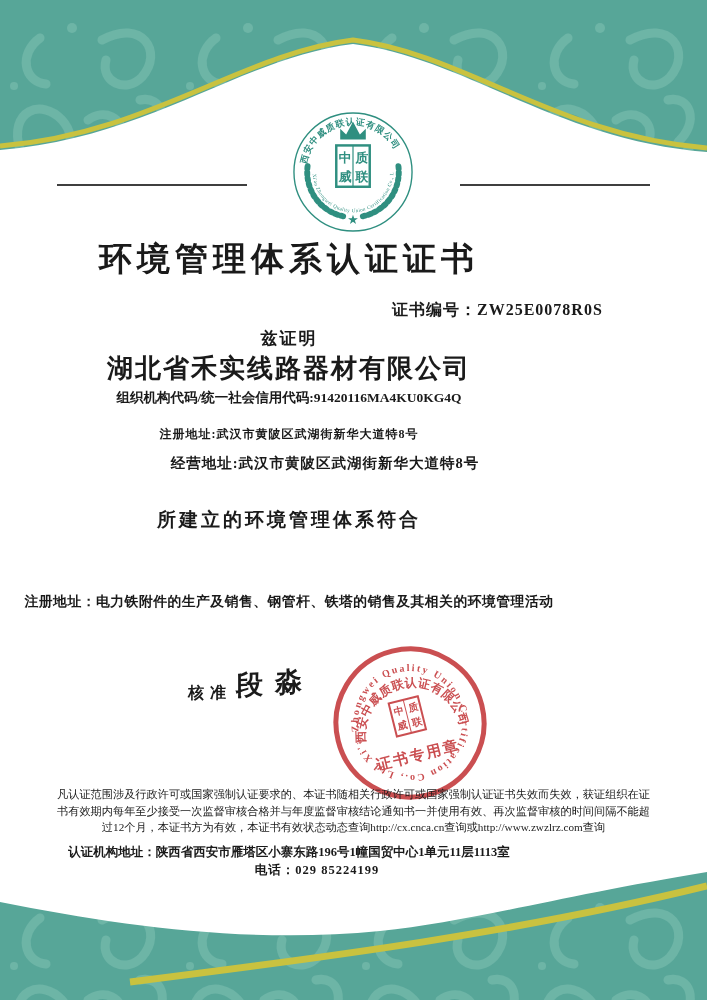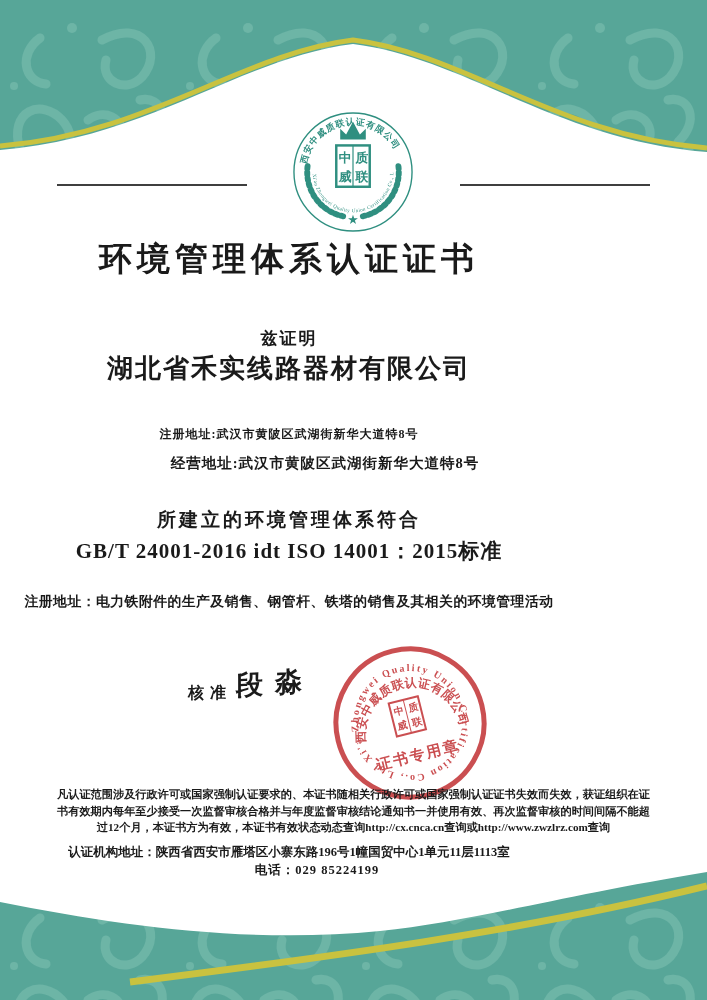--- a/index.html
+++ b/index.html
@@ -22,21 +22,21 @@
   .conform{top:507px;font-size:19px;font-weight:bold;letter-spacing:3px;}
   .standard{top:537px;font-size:21px;font-weight:bold;letter-spacing:1px;}
   .scope{top:593px;font-size:13.8px;font-weight:bold;letter-spacing:0.5px;}
   .approve-label{left:152px;top:683px;font-size:16px;font-weight:bold;letter-spacing:6px;margin-left:36px;}
   .signature{left:236px;top:665px;font-size:27px;font-weight:600;letter-spacing:12px;
     transform:rotate(-4deg) skewX(-4deg);}
   .dates{left:88px;top:716px;font-size:14.5px;font-weight:bold;}
   .dates .row{line-height:26px;}
   .dates .val{margin-left:6px;}
   .fineprint{left:52px;top:786px;width:603px;font-size:11.2px;line-height:16.5px;
-    font-weight:700;text-align:center;}
+    font-weight:400;text-align:center;}
   .agency{top:844px;font-size:12.5px;font-weight:bold;}
   .phone{top:862px;font-size:12.5px;font-weight:bold;letter-spacing:1px;padding-left:28px;}
   .emblem{left:291px;top:110px;}
   .redseal{left:330px;top:643px;opacity:0.9;mix-blend-mode:multiply;}
 </style>
 </head>
 <body>
 
 <div class="page">
 
@@ -99,33 +99,36 @@
         <text x="55" y="72">威</text>
         <text x="72" y="53">质</text>
         <text x="72" y="72">联</text>
       </g>
     </g>
     <text x="63" y="116" font-size="13" text-anchor="middle" fill="#2f8f80">★</text>
   </svg>
 
   <div class="abs ctr title">环境管理体系认证证书</div>
 
+  <div class="abs certno">
+    <span>证书编号：</span><span>ZW25E0078R0S</span>
+  </div>
 
   <div class="abs ctr certify">兹证明</div>
 
   <div class="abs ctr company">湖北省禾实线路器材有限公司</div>
 
+  <div class="abs ctr orgcode">组织机构代码/统一社会信用代码:91420116MA4KU0KG4Q</div>
 
   <div class="abs ctr addr1">注册地址:武汉市黄陂区武湖街新华大道特8号</div>
 
   <div class="abs ctr addr2">经营地址:武汉市黄陂区武湖街新华大道特8号</div>
 
   <div class="abs ctr conform">所建立的环境管理体系符合</div>
 
-  <div class="abs ctr standard">GB/T 24001-2016  idt ISO 14001：2015标准</div>
 
   <div class="abs ctr scope">注册地址：电力铁附件的生产及销售、钢管杆、铁塔的销售及其相关的环境管理活动</div>
 
   <div class="abs approve-label">核准：</div>
   <div class="abs signature">段淼</div>
 
 
   <svg class="abs redseal" width="160" height="160" viewBox="0 0 160 160">
     <defs>
       <path id="sealRing" d="M 28,80 a 52,52 0 1 1 104,0 a 52,52 0 1 1 -104,0"></path>

